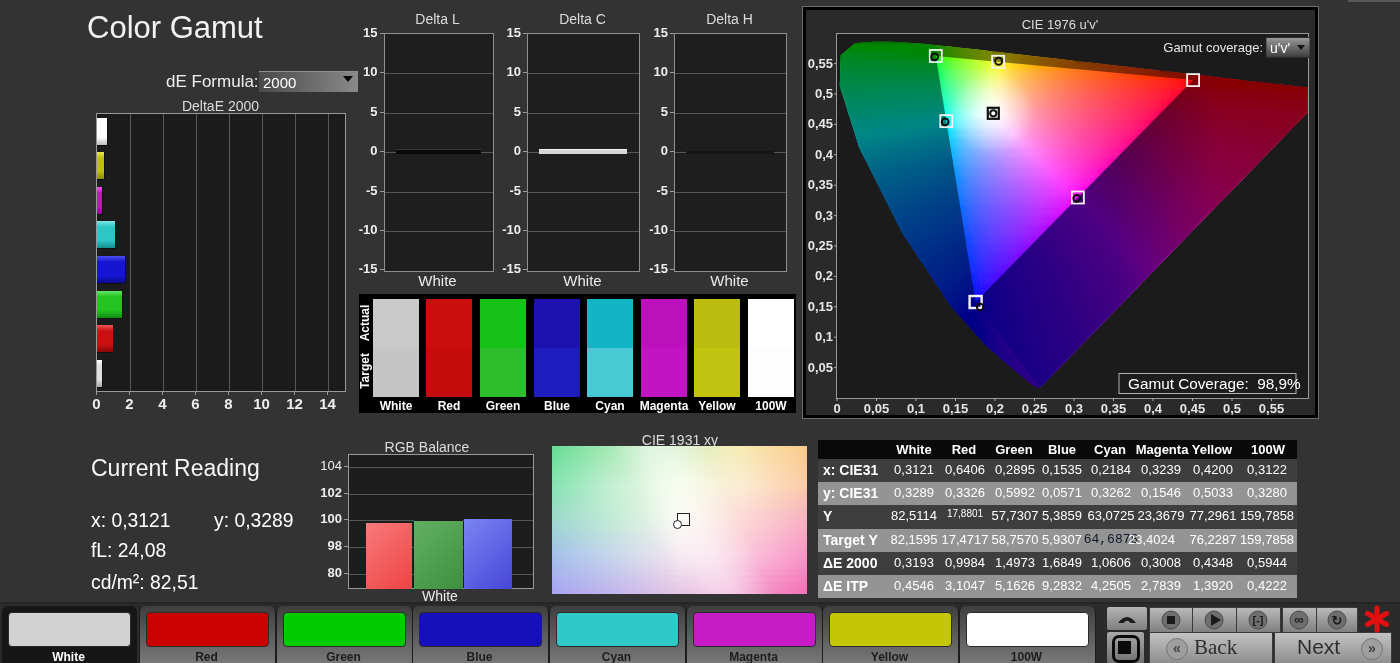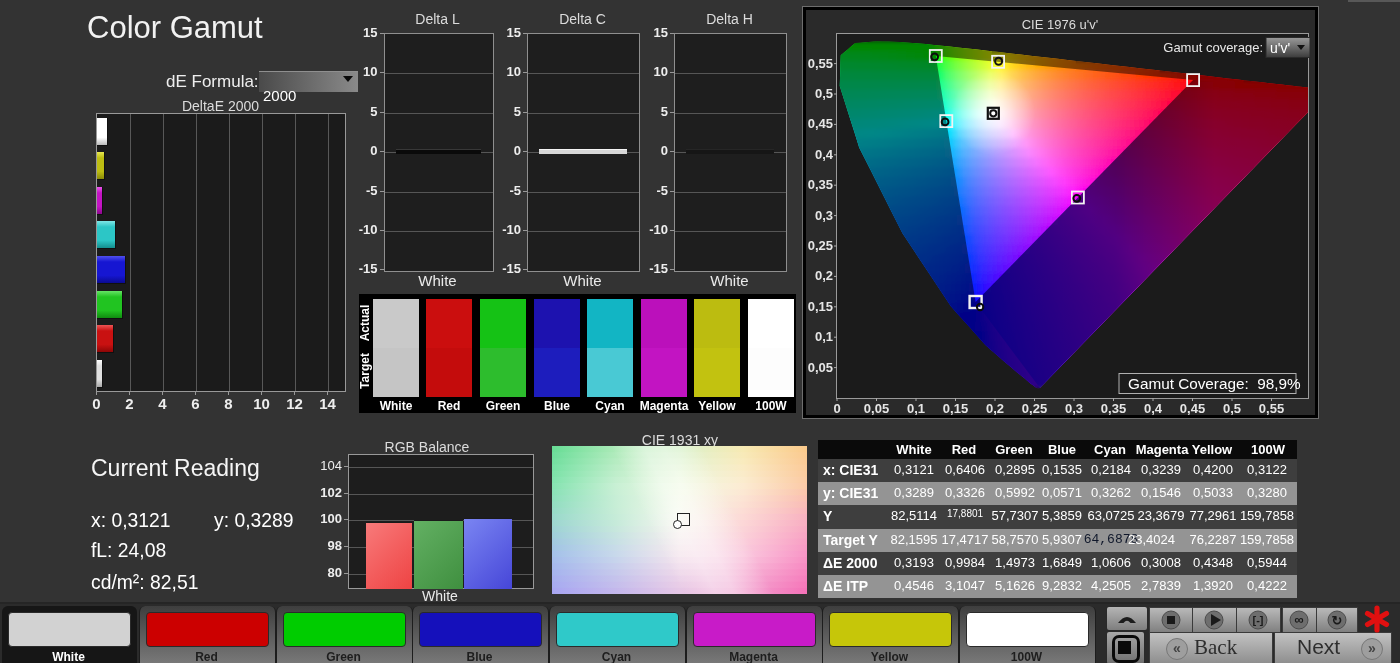--- a/index.html
+++ b/index.html
@@ -3,21 +3,21 @@
 <style>
 html,body{margin:0;padding:0}
 body{width:1400px;height:663px;background:#333333;font-family:"Liberation Sans",sans-serif;position:relative;overflow:hidden}
 .abs{position:absolute}
 .t{position:absolute;white-space:nowrap}
 </style></head><body>
 
 <div class="t" style="left:87px;top:10px;font-size:31px;color:#f2f2f2;">Color Gamut</div>
 <div class="t" style="left:166px;top:72px;font-size:17px;color:#eeeeee;">dE Formula:</div>
 <div class="abs" style="left:259px;top:71px;width:99px;height:20px;background:linear-gradient(to right,#4a4a4a,#8a8a8a);border-top:1px solid #8f8f8f;">
-    <span style="position:absolute;left:4px;top:15px;font-size:15px;color:#fff;">2000</span>
+    <span style="position:absolute;left:4px;top:2px;font-size:15px;color:#fff;">2000</span>
     <span style="position:absolute;right:5px;top:4px;width:0;height:0;border-left:5px solid transparent;border-right:5px solid transparent;border-top:6px solid #0a0a0a;"></span>
   </div>
 <div class="t" style="left:96px;top:98px;width:249px;text-align:center;font-size:14px;color:#dcdcdc;">DeltaE 2000</div>
 <div class="abs" style="left:96px;top:113px;width:248px;height:277px;background:#1b1b1b;border:1px solid #999;">
 <div class="abs" style="left:33px;top:0;width:1px;height:277px;background:#585858;"></div>
 <div class="abs" style="left:66px;top:0;width:1px;height:277px;background:#585858;"></div>
 <div class="abs" style="left:99px;top:0;width:1px;height:277px;background:#585858;"></div>
 <div class="abs" style="left:132px;top:0;width:1px;height:277px;background:#585858;"></div>
 <div class="abs" style="left:165px;top:0;width:1px;height:277px;background:#585858;"></div>
 <div class="abs" style="left:198px;top:0;width:1px;height:277px;background:#585858;"></div>

